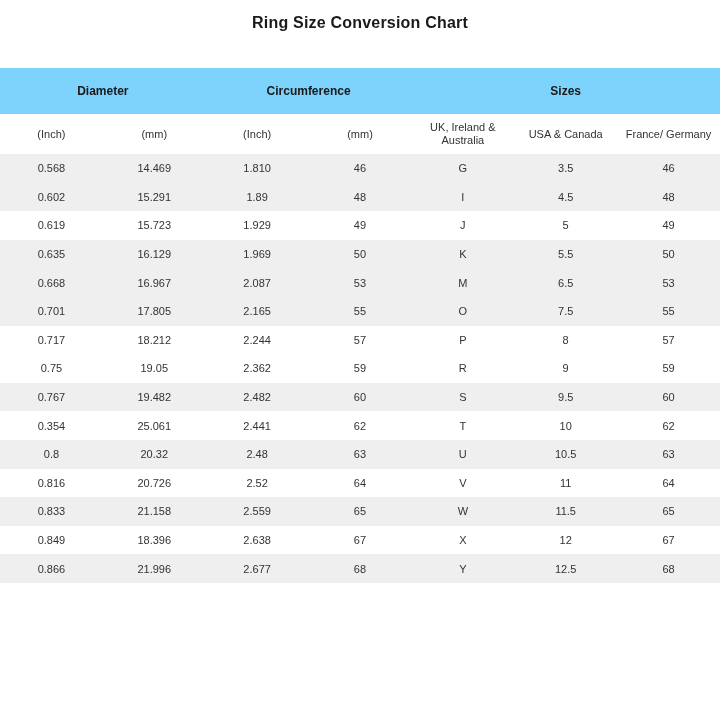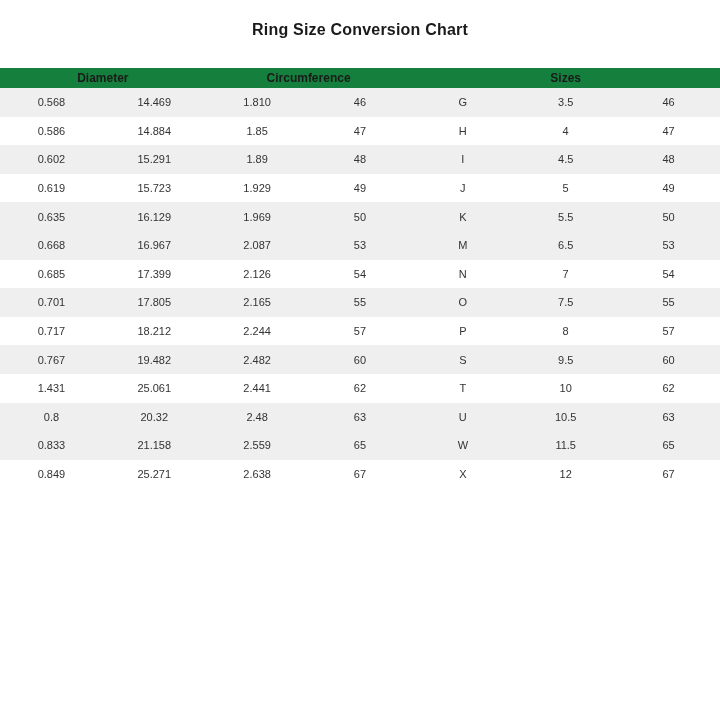--- a/index.html
+++ b/index.html
@@ -7,21 +7,21 @@
     margin: 0;
     padding: 0;
     background: #ffffff;
     width: 720px;
     height: 720px;
     font-family: "Liberation Sans", sans-serif;
     color: #333333;
     overflow: hidden;
   }
   .page-title {
-    padding-top: 20px;
+    padding-top: 13px;
     height: 32px;
     text-align: center;
     font-size: 16px;
     line-height: 19px;
     font-weight: bold;
     color: #1a1a1a;
     letter-spacing: 0.2px;
   }
   table.conv {
     margin-top: 36px;
@@ -30,22 +30,22 @@
     table-layout: fixed;
   }
   table.conv col { width: 102.857px; }
   th, td {
     text-align: center;
     vertical-align: middle;
     padding: 0 4px;
     font-weight: normal;
   }
   tr.group-header th {
-    height: 20px;
-    background: #15803d;
+    height: 46px;
+    background: #7dd3fc;
     font-size: 12px;
     font-weight: bold;
     color: #1a1a1a;
   }
   tr.sub-header th {
     height: 40px;
     background: #ffffff;
     font-size: 11px;
     color: #333333;
     line-height: 13px;
@@ -72,40 +72,40 @@
       <col>
       <col>
       <col>
   </colgroup>
   <thead>
     <tr class="group-header">
       <th colspan="2">Diameter</th>
       <th colspan="2">Circumference</th>
       <th colspan="3">Sizes</th>
     </tr>
+    <tr class="sub-header">
+      <th>(Inch)</th>
+      <th>(mm)</th>
+      <th>(Inch)</th>
+      <th>(mm)</th>
+      <th>UK, Ireland &amp; Australia</th>
+      <th>USA &amp; Canada</th>
+      <th>France/ Germany</th>
+    </tr>
   </thead>
   <tbody>
       <tr class="alt">
         <td>0.568</td>
         <td>14.469</td>
         <td>1.810</td>
         <td>46</td>
         <td>G</td>
         <td>3.5</td>
         <td>46</td>
       </tr>
-      <tr>
-        <td>0.586</td>
-        <td>14.884</td>
-        <td>1.85</td>
-        <td>47</td>
-        <td>H</td>
-        <td>4</td>
-        <td>47</td>
-      </tr>
       <tr class="alt">
         <td>0.602</td>
         <td>15.291</td>
         <td>1.89</td>
         <td>48</td>
         <td>I</td>
         <td>4.5</td>
         <td>48</td>
       </tr>
       <tr>
@@ -128,86 +128,104 @@
       </tr>
       <tr class="alt">
         <td>0.668</td>
         <td>16.967</td>
         <td>2.087</td>
         <td>53</td>
         <td>M</td>
         <td>6.5</td>
         <td>53</td>
       </tr>
-      <tr>
-        <td>0.685</td>
-        <td>17.399</td>
-        <td>2.126</td>
-        <td>54</td>
-        <td>N</td>
-        <td>7</td>
-        <td>54</td>
-      </tr>
       <tr class="alt">
         <td>0.701</td>
         <td>17.805</td>
         <td>2.165</td>
         <td>55</td>
         <td>O</td>
         <td>7.5</td>
         <td>55</td>
       </tr>
       <tr>
         <td>0.717</td>
         <td>18.212</td>
         <td>2.244</td>
         <td>57</td>
         <td>P</td>
         <td>8</td>
         <td>57</td>
       </tr>
+      <tr>
+        <td>0.75</td>
+        <td>19.05</td>
+        <td>2.362</td>
+        <td>59</td>
+        <td>R</td>
+        <td>9</td>
+        <td>59</td>
+      </tr>
       <tr class="alt">
         <td>0.767</td>
         <td>19.482</td>
         <td>2.482</td>
         <td>60</td>
         <td>S</td>
         <td>9.5</td>
         <td>60</td>
       </tr>
       <tr>
-        <td>1.431</td>
+        <td>0.354</td>
         <td>25.061</td>
         <td>2.441</td>
         <td>62</td>
         <td>T</td>
         <td>10</td>
         <td>62</td>
       </tr>
       <tr class="alt">
         <td>0.8</td>
         <td>20.32</td>
         <td>2.48</td>
         <td>63</td>
         <td>U</td>
         <td>10.5</td>
         <td>63</td>
       </tr>
+      <tr>
+        <td>0.816</td>
+        <td>20.726</td>
+        <td>2.52</td>
+        <td>64</td>
+        <td>V</td>
+        <td>11</td>
+        <td>64</td>
+      </tr>
       <tr class="alt">
         <td>0.833</td>
         <td>21.158</td>
         <td>2.559</td>
         <td>65</td>
         <td>W</td>
         <td>11.5</td>
         <td>65</td>
       </tr>
       <tr>
         <td>0.849</td>
-        <td>25.271</td>
+        <td>18.396</td>
         <td>2.638</td>
         <td>67</td>
         <td>X</td>
         <td>12</td>
         <td>67</td>
       </tr>
+      <tr class="alt">
+        <td>0.866</td>
+        <td>21.996</td>
+        <td>2.677</td>
+        <td>68</td>
+        <td>Y</td>
+        <td>12.5</td>
+        <td>68</td>
+      </tr>
     </tbody>
 </table>
 
 </body></html>

